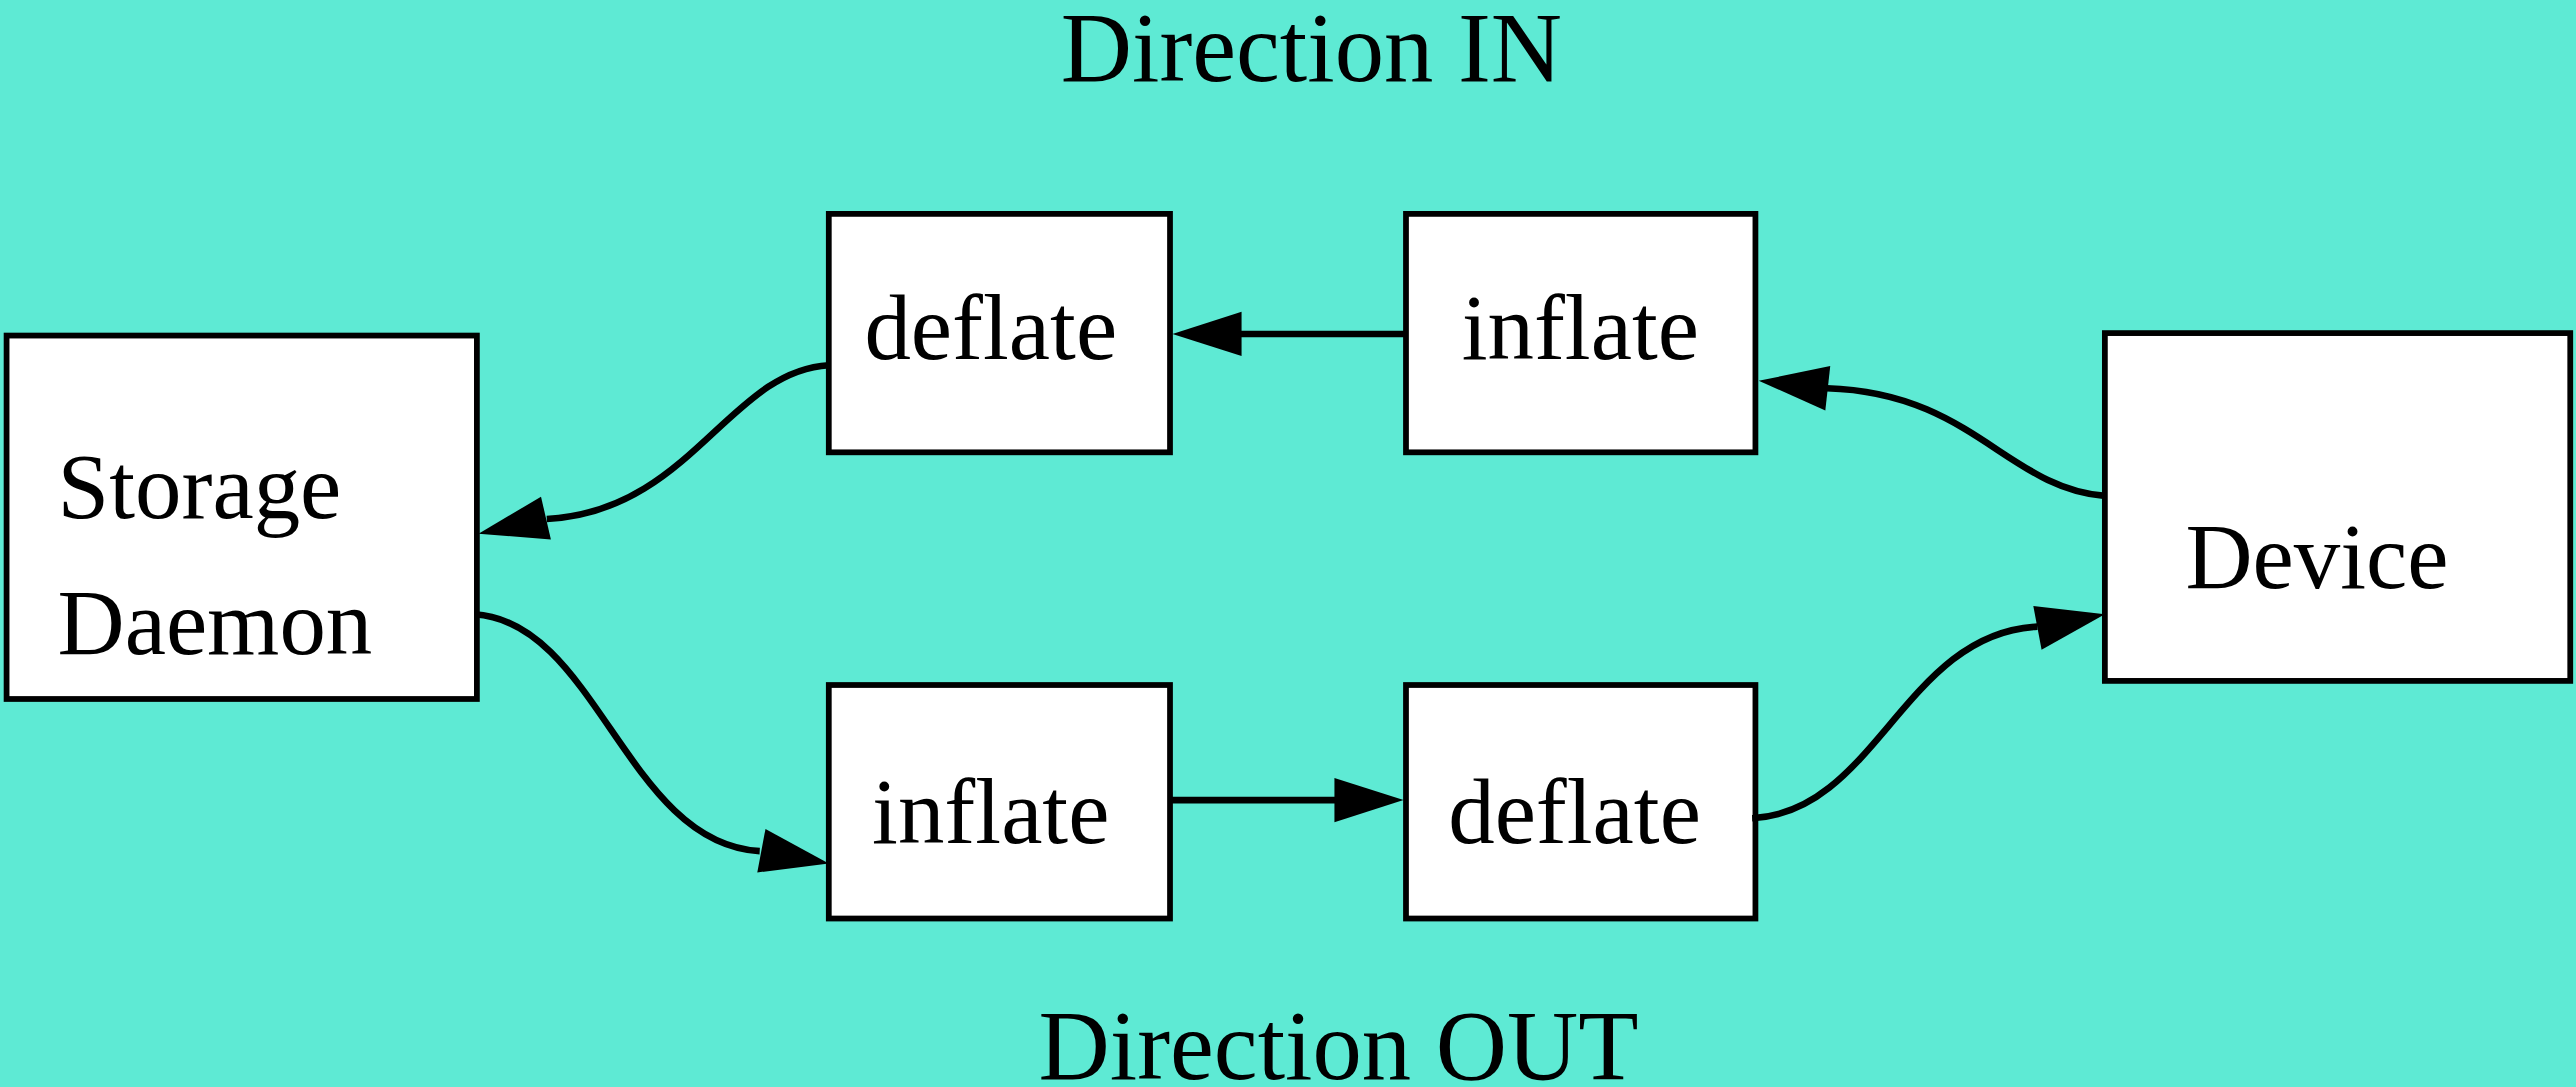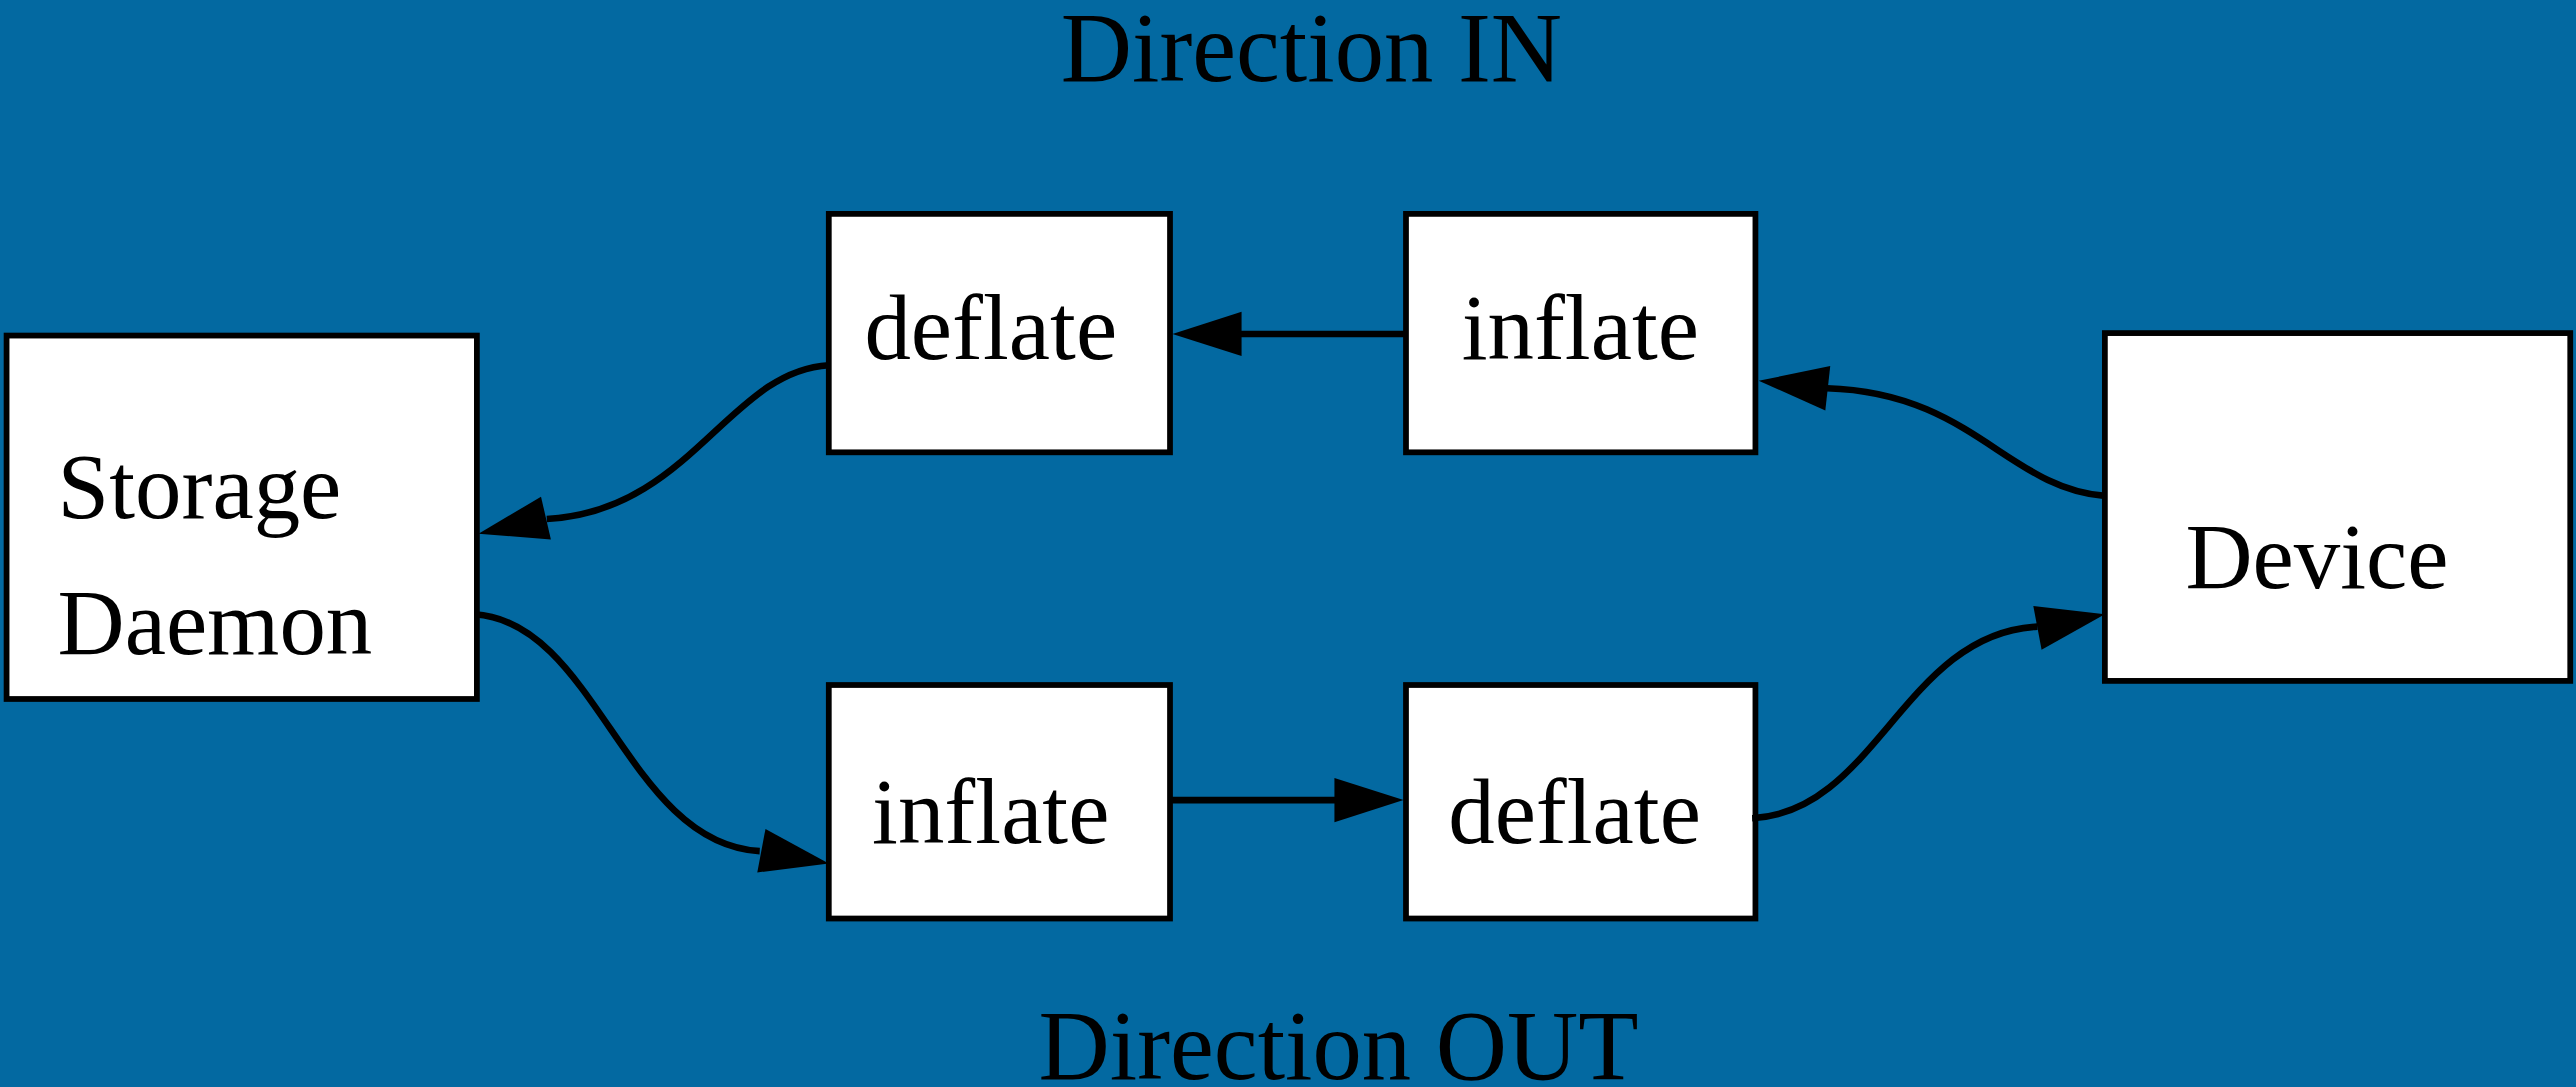--- a/index.html
+++ b/index.html
@@ -4,21 +4,21 @@
 <style>
   html, body {
     margin: 0;
     padding: 0;
     background: #ffffff;
   }
   .canvas {
     position: relative;
     width: 2576px;
     height: 1088px;
-    background: #0369a1;
+    background: #5eead4;
     overflow: hidden;
   }
   svg { display: block; }
   .diagram-text {
     font-family: "Liberation Serif", "DejaVu Serif", serif;
     fill: #000000;
   }
   .title-text  { font-size: 120px; }
   .node-text   { font-size: 113px; }
   .node-box {

